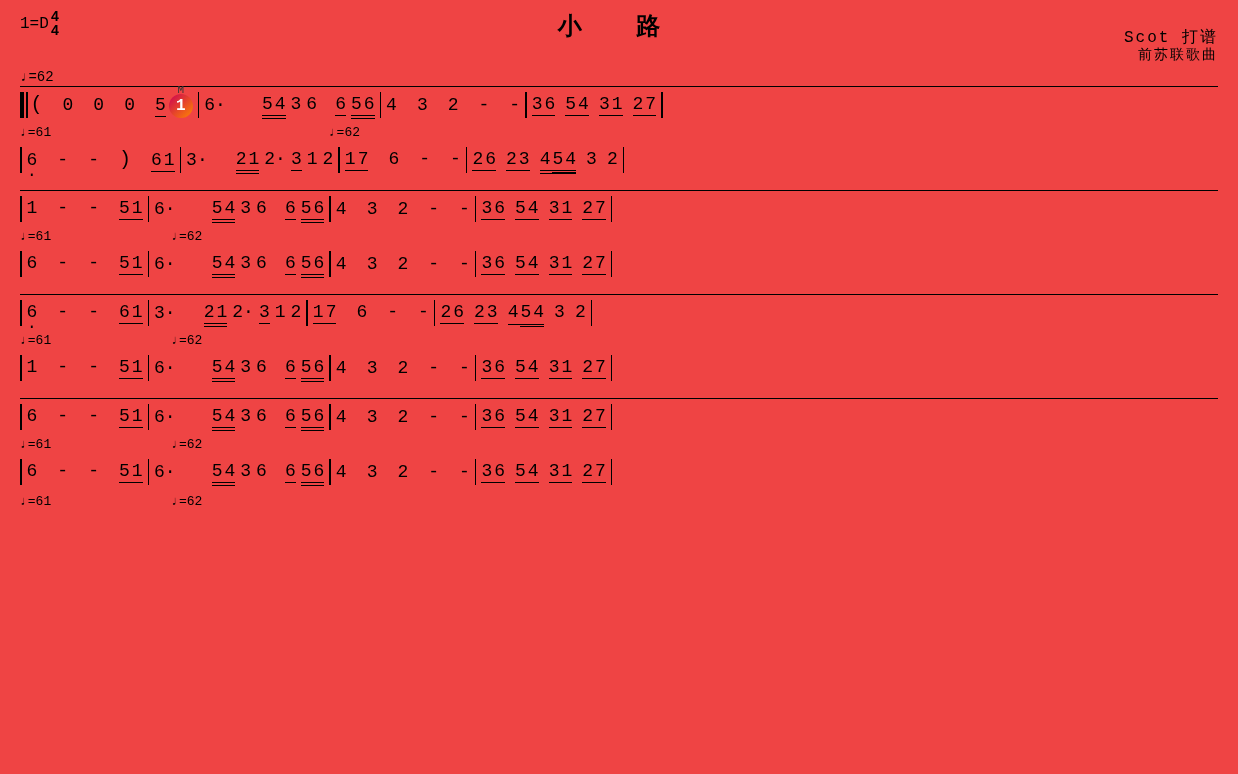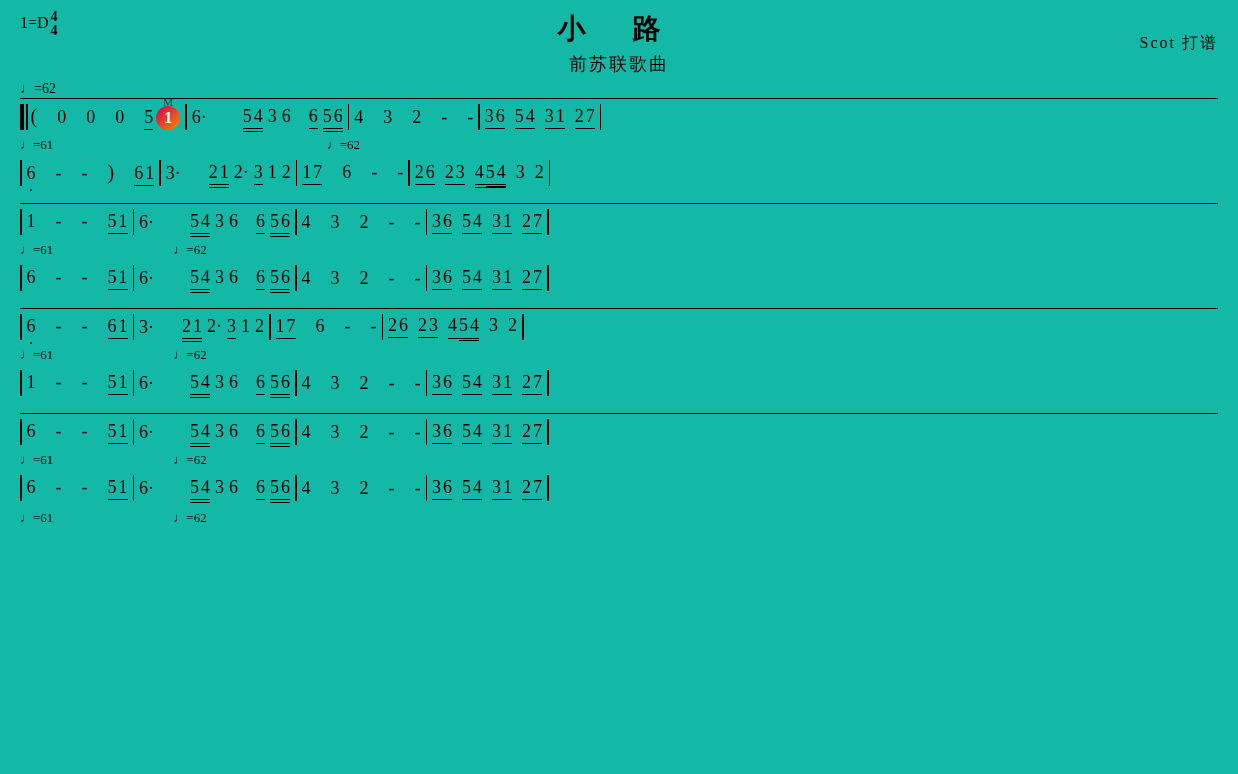--- a/index.html
+++ b/index.html
@@ -8,23 +8,24 @@
       font-family: 'Times New Roman', serif;
       width: 1238px;
       min-height: 774px;
       position: relative;
       overflow: hidden;
     }
 
     .page {
       width: 1238px;
       min-height: 774px;
-      background: #14b8a6;
+      background: #ef4444;
       padding: 10px 20px;
       position: relative;
+      font-family: Liberation Mono, monospace;
     }
 
     
     .header {
       position: relative;
       text-align: center;
       margin-bottom: 5px;
     }
     .top-left {
       position: absolute;
@@ -112,22 +113,22 @@
 
 <div class="page">
 
   <div class="header">
     <div class="top-left">
       <span>1=D</span><div class="fraction" style="display:inline-flex;vertical-align:middle;margin-left:2px;flex-direction:column;align-items:center;font-size:14px;font-weight:bold;">
           <span>4</span>
           <span>4</span>
         </div>
     </div>
-    <div style="font-size:28px;font-weight:bold;letter-spacing:20px;margin-bottom:4px;">小    路</div>
-    <div style="font-size:18px;letter-spacing:2px;">前苏联歌曲</div>
+    <div style="font-size:24px;font-weight:bold;letter-spacing:20px;margin-bottom:4px;">小    路</div>
+    <div style="font-size:14px;letter-spacing:2px;text-align:right;">前苏联歌曲</div>
     <div class="top-right">Scot  打谱</div>
   </div>
 
   <div class="score-area">
 
     <div style="font-size:14px;margin:4px 0 1px 0;display:flex;align-items:center;">
       <span>♩=62</span>
     </div>
 
     <div style="border-top:1.5px solid #000;width:100%;"></div>

